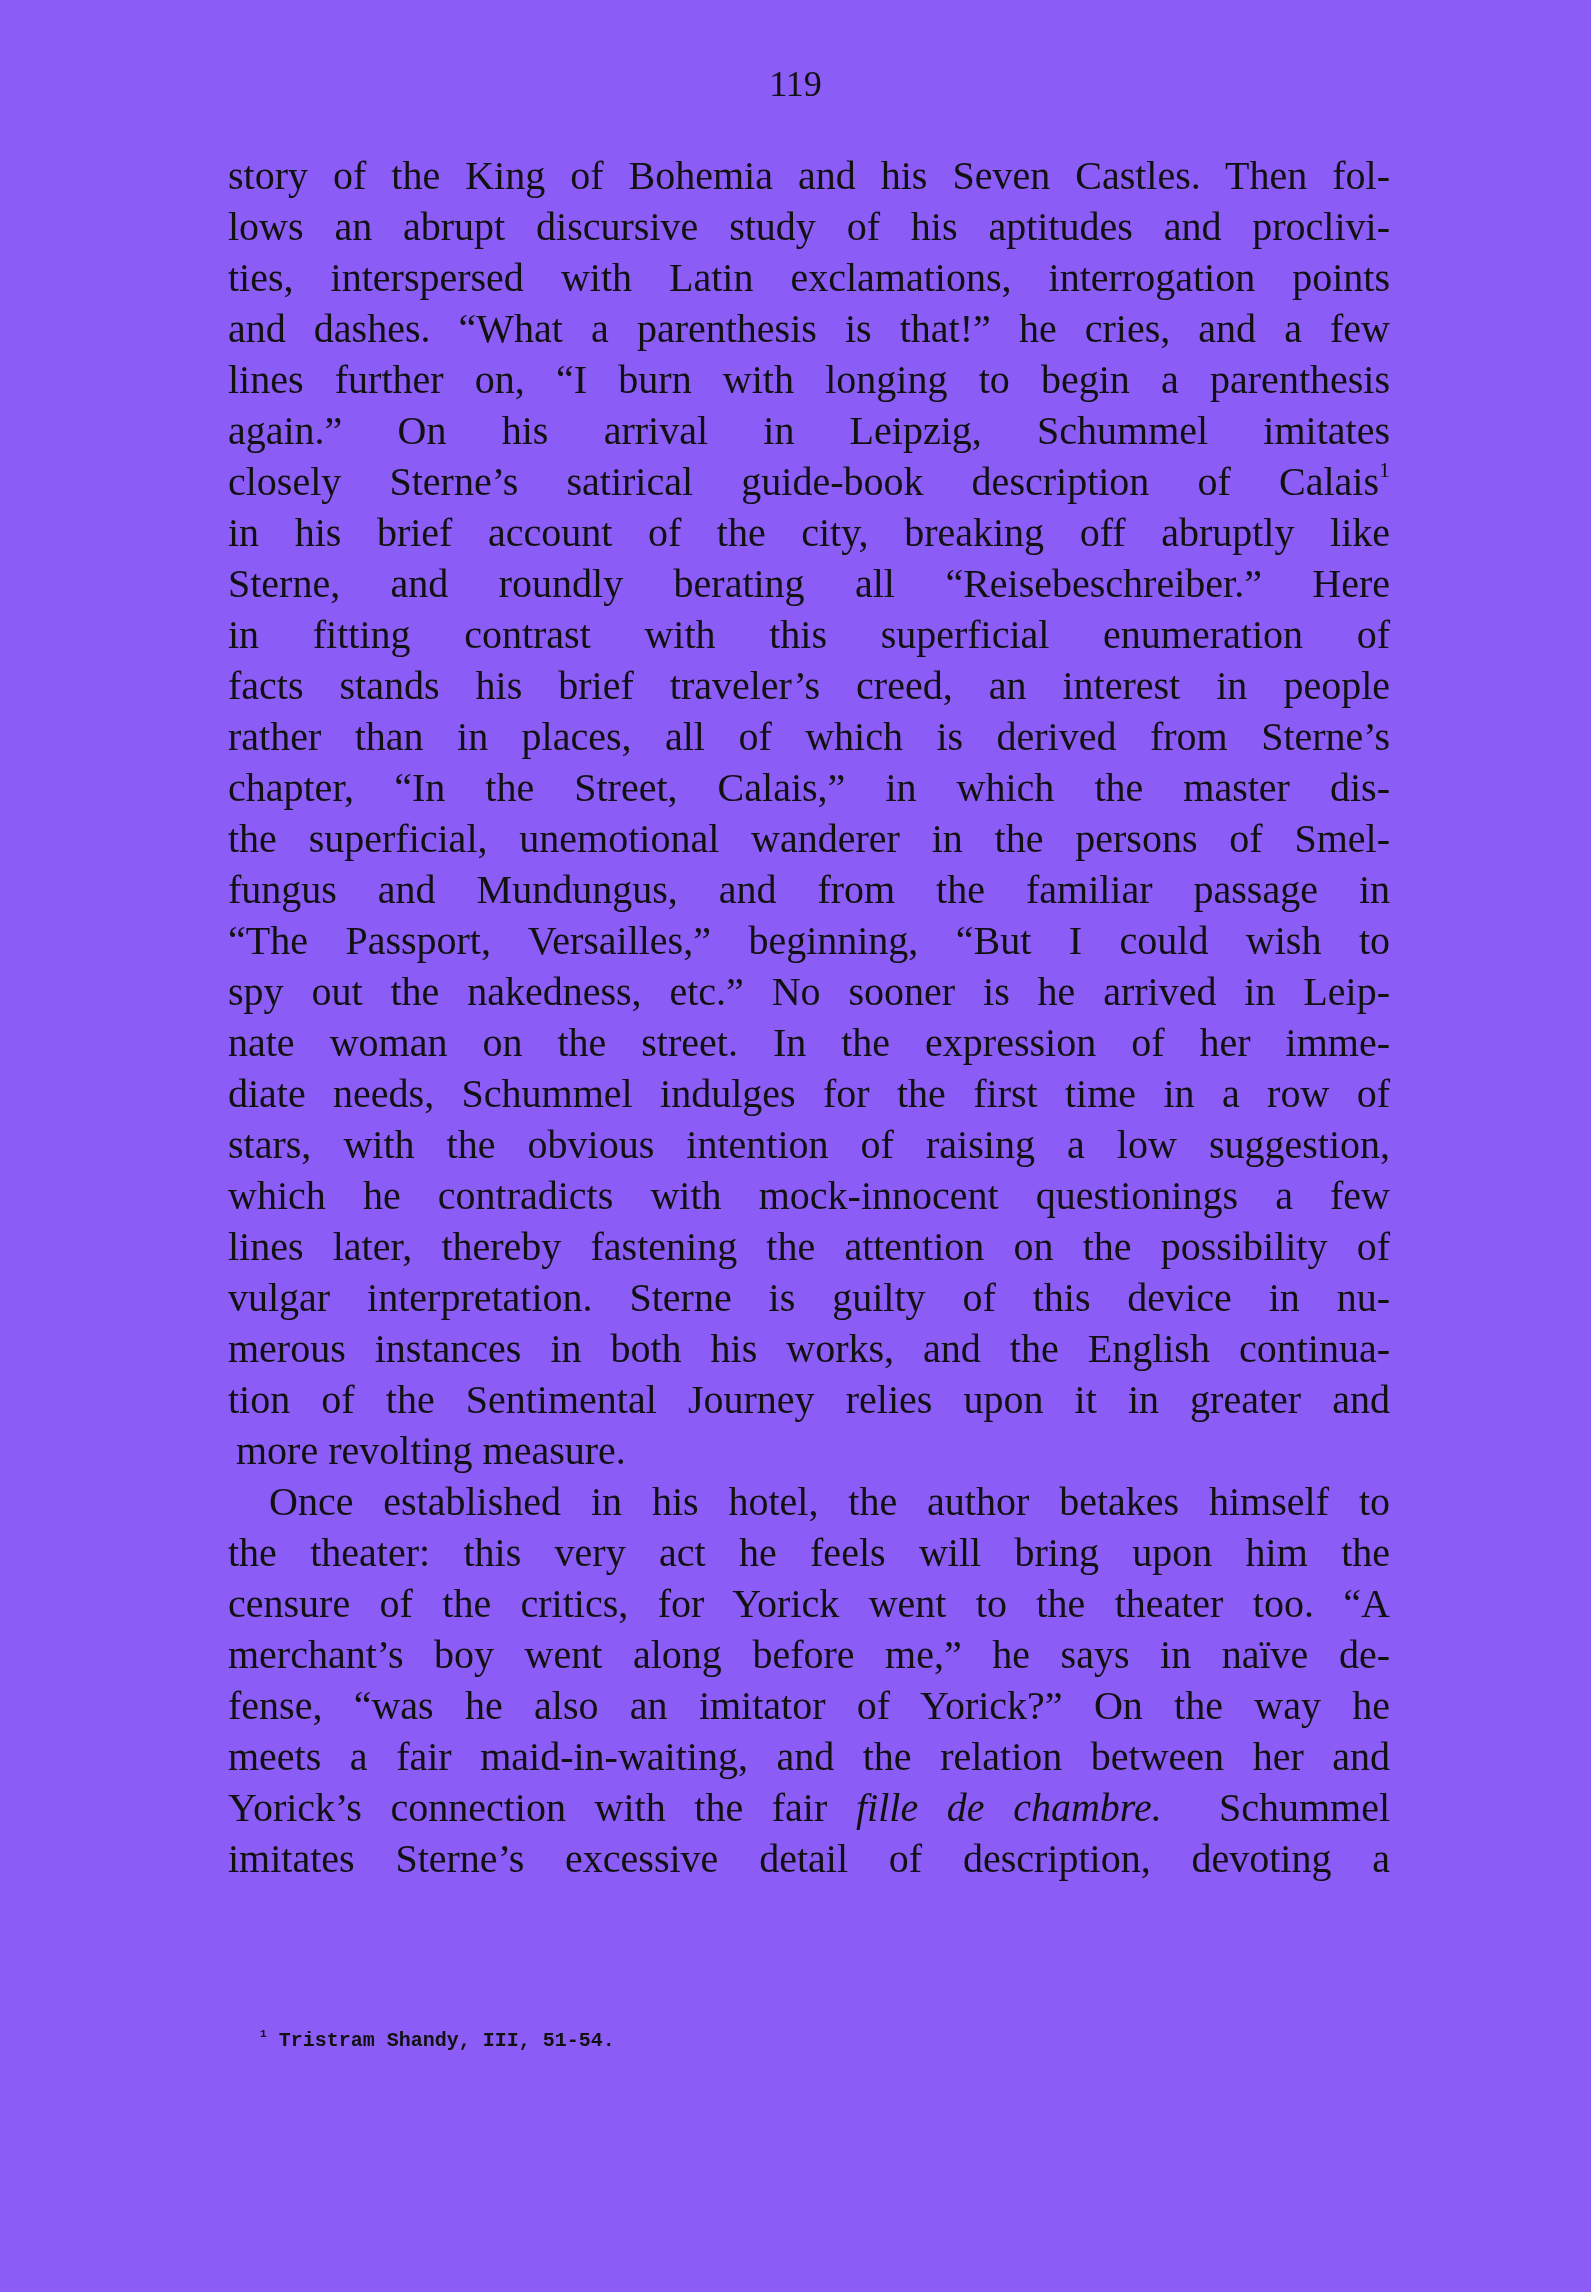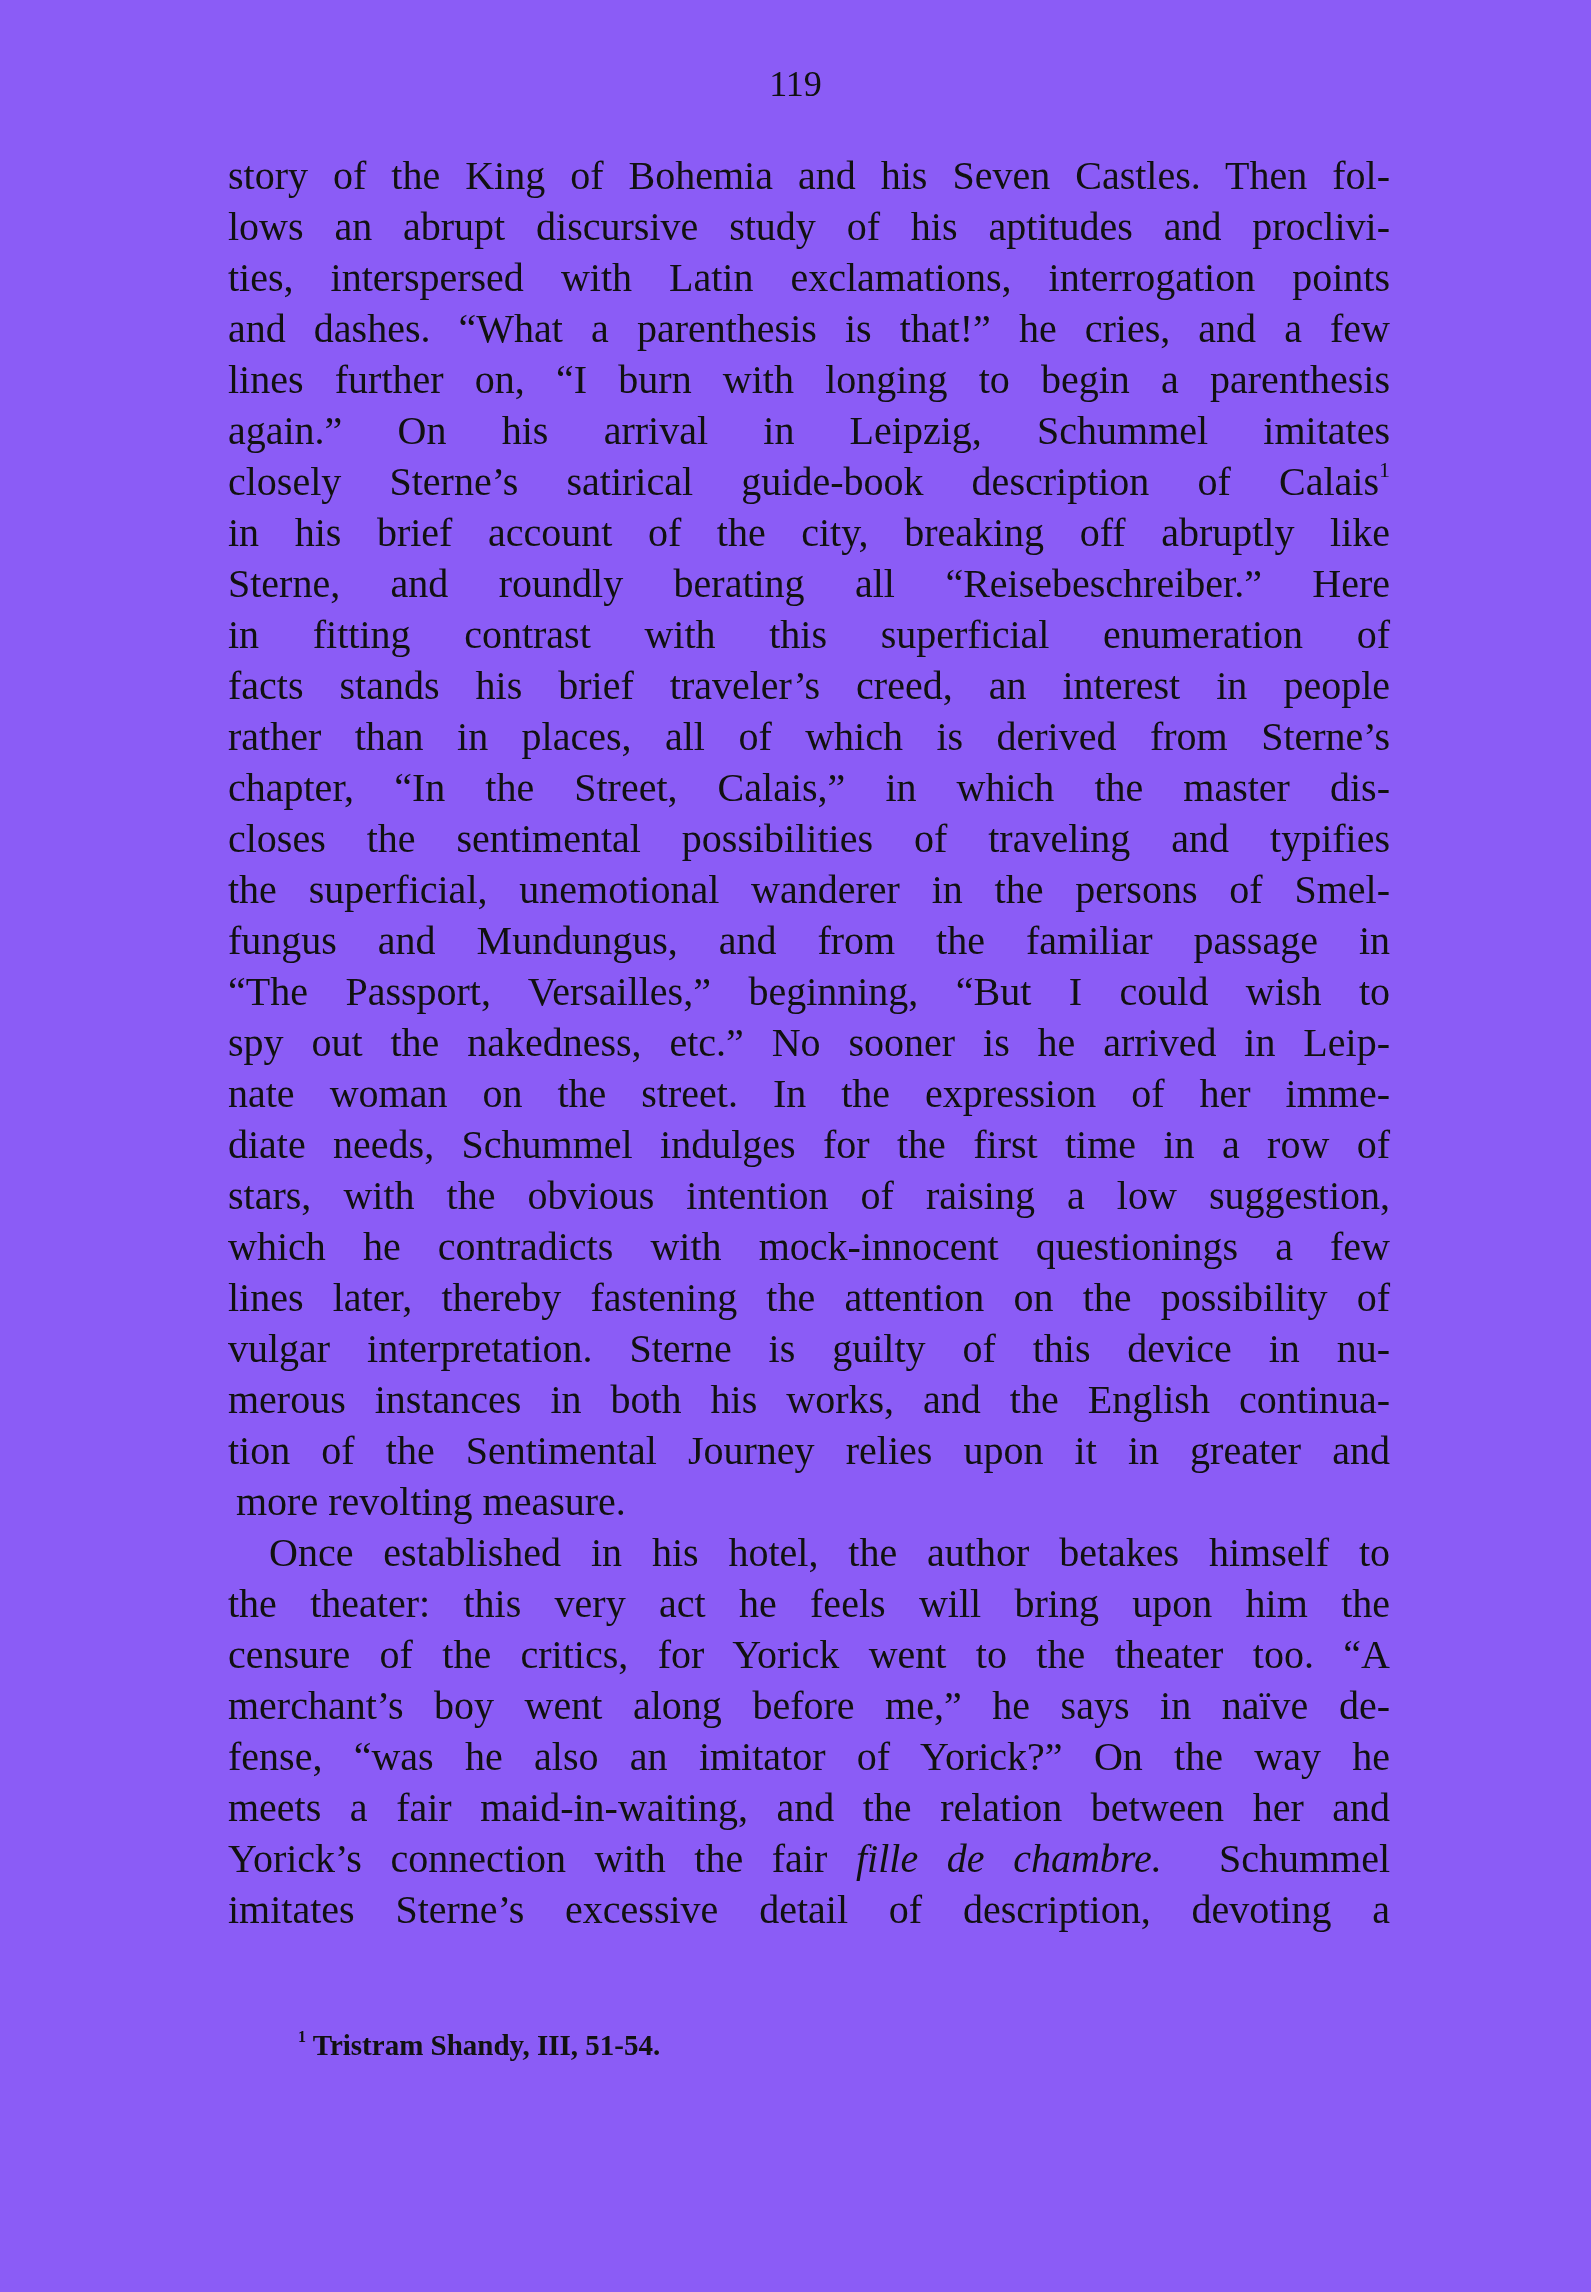--- a/index.html
+++ b/index.html
@@ -11,21 +11,21 @@
   }
   .body-text {
     position: absolute; left: 228px; top: 150px; width: 1162px;
     font-family: "Liberation Serif", "DejaVu Serif", serif; font-size: 40px; line-height: 51px; color: #111;
   }
   .line { display: block; white-space: nowrap; text-align: justify; text-align-last: justify; height: 51px; }
   .line.last { text-align-last: left; margin-left: 8px; }
   .line.indent { padding-left: 41px; }
   .footnote {
     position: absolute; left: 260px; top: 2029px;
-    font-family: Liberation Serif, serif; font-weight: bold; font-size: 29px; color: #111; margin-left: 38px;
+    font-family: Liberation Mono, monospace; font-weight: bold; font-size: 20px; color: #111;
   }
   sup { font-size: 0.55em; line-height: 0; vertical-align: 0.8em; }
   em { font-style: italic; }
 </style>
 </head>
 <body>
 
 <div class="page">
   <div class="page-number">119</div>
 
@@ -37,21 +37,20 @@
         <span class="line"><span>and dashes.  “What a parenthesis is that!” he cries, and a few</span></span>
         <span class="line"><span>lines further on, “I burn with longing to begin a parenthesis</span></span>
         <span class="line"><span>again.”  On his arrival in Leipzig, Schummel imitates</span></span>
         <span class="line"><span>closely Sterne’s satirical guide-book description of Calais</span><sup>1</sup></span>
         <span class="line"><span>in his brief account of the city, breaking off abruptly like</span></span>
         <span class="line"><span>Sterne, and roundly berating all “Reisebeschreiber.”  Here</span></span>
         <span class="line"><span>in fitting contrast with this superficial enumeration of</span></span>
         <span class="line"><span>facts stands his brief traveler’s creed, an interest in people</span></span>
         <span class="line"><span>rather than in places, all of which is derived from Sterne’s</span></span>
         <span class="line"><span>chapter, “In the Street, Calais,” in which the master dis-</span></span>
-        <span class="line"><span>closes the sentimental possibilities of traveling and typifies</span></span>
         <span class="line"><span>the superficial, unemotional wanderer in the persons of Smel-</span></span>
         <span class="line"><span>fungus and Mundungus, and from the familiar passage in</span></span>
         <span class="line"><span>“The Passport, Versailles,” beginning, “But I could wish to</span></span>
         <span class="line"><span>spy out the nakedness, etc.”  No sooner is he arrived in Leip-</span></span>
         <span class="line"><span>nate woman on the street.  In the expression of her imme-</span></span>
         <span class="line"><span>diate needs, Schummel indulges for the first time in a row of</span></span>
         <span class="line"><span>stars, with the obvious intention of raising a low suggestion,</span></span>
         <span class="line"><span>which he contradicts with mock-innocent questionings a few</span></span>
         <span class="line"><span>lines later, thereby fastening the attention on the possibility of</span></span>
         <span class="line"><span>vulgar interpretation.  Sterne is guilty of this device in nu-</span></span>

